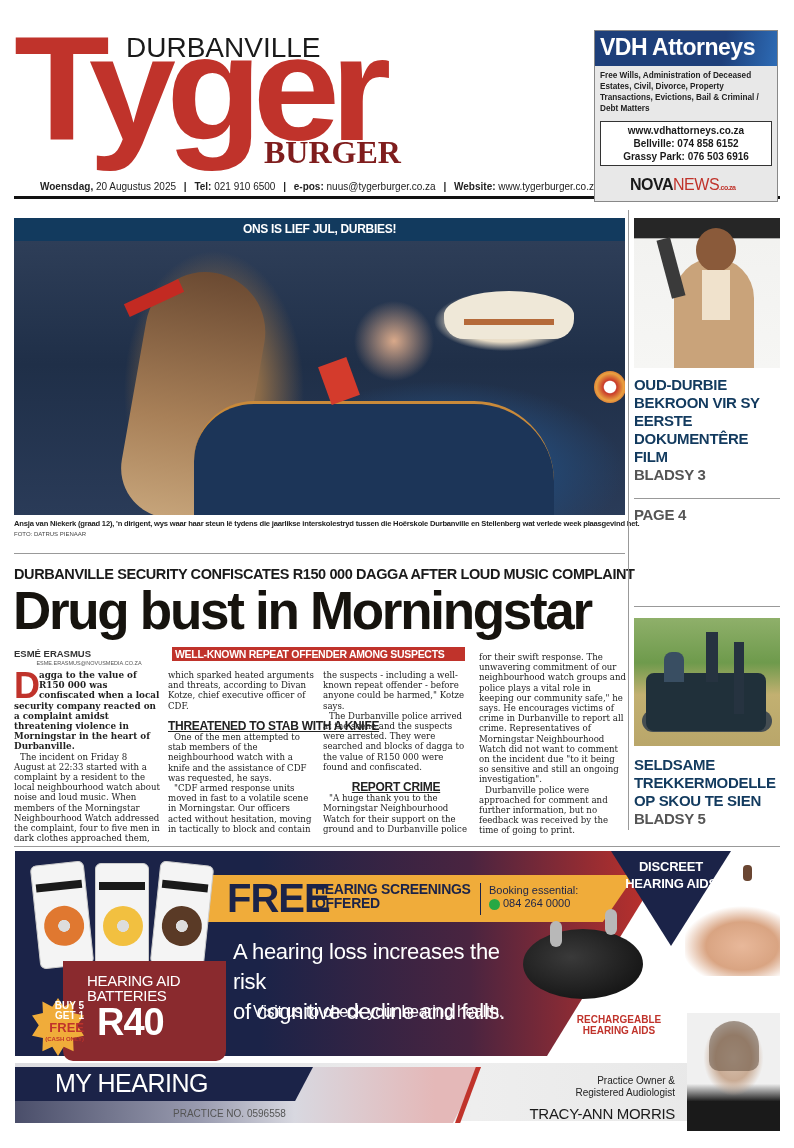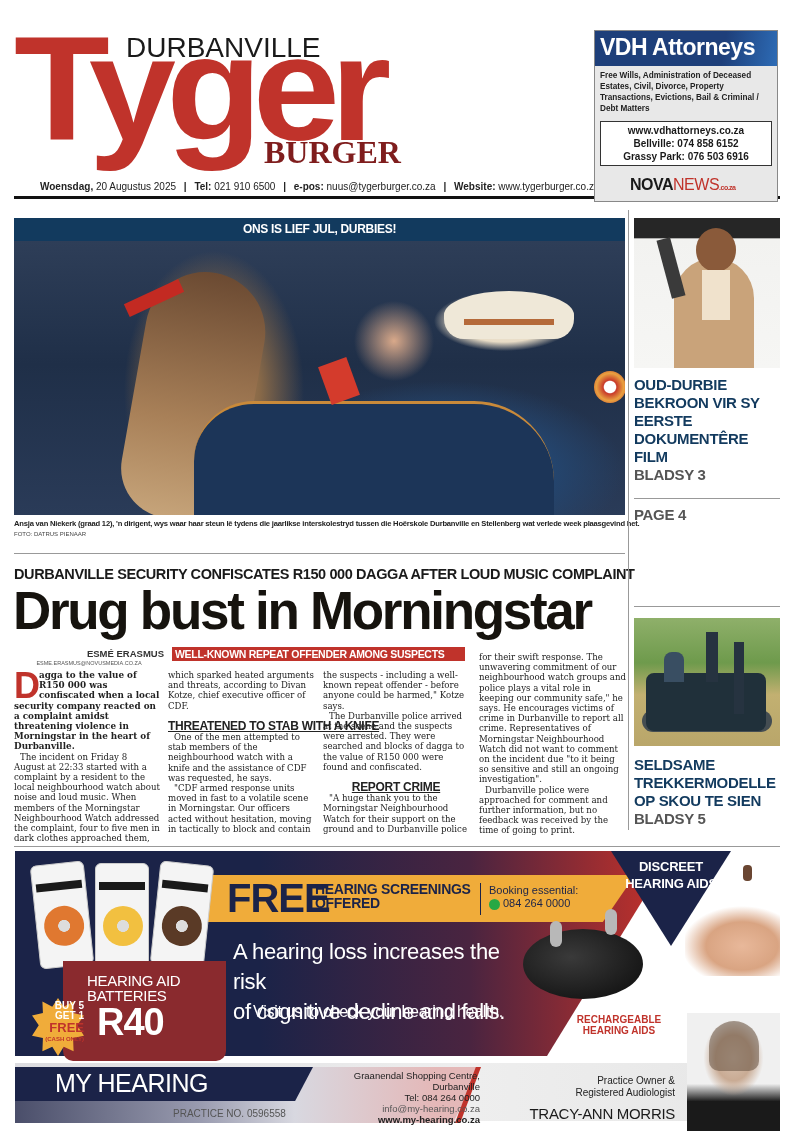--- a/index.html
+++ b/index.html
@@ -40,21 +40,21 @@
   .photo .hat-band { position: absolute; left: 450px; top: 78px; width: 90px; height: 6px; background: #b56a3a; }
   .photo .card { position: absolute; left: 310px; top: 120px; width: 30px; height: 40px; background: #d43b2c; transform: rotate(-20deg); }
   .photo .rosette { position: absolute; left: 580px; top: 130px; width: 32px; height: 32px; border-radius: 50%; background: radial-gradient(circle, #fff 25%, #c83a2a 30%, #e8a040 60%, #c83a2a 100%); }
   .caption { left: 14px; top: 519px; width: 611px; font-size: 7.6px; font-weight: bold; color: #222; letter-spacing: -0.2px; white-space: nowrap; }
   .credit { left: 14px; top: 531px; font-size: 6px; color: #444; }
 
   
   .rule-story { left: 14px; top: 553px; width: 611px; height: 1px; background: #999; }
   .kicker { left: 14px; top: 566px; font-size: 14.5px; font-weight: bold; color: #1a1a1a; letter-spacing: -0.4px; white-space: nowrap; }
   .headline { left: 13px; top: 580px; font-size: 53px; font-weight: 900; color: #16130e; letter-spacing: -2.3px; white-space: nowrap; line-height: 62px; }
-  .byline { left: 14px; top: 648px; width: 150px; text-align: right; font-size: 9.5px; font-weight: bold; color: #333; }
+  .byline { left: 14px; top: 648px; width: 150px; text-align: left; font-size: 9.5px; font-weight: bold; color: #333; }
   .byemail { left: 14px; top: 660px; width: 150px; text-align: center; font-size: 5.5px; color: #555; }
   .subhead-bar { left: 172px; top: 647px; width: 293px; height: 14px; background: #c0332b; color: #fff; font-weight: bold; font-size: 10.5px; line-height: 14px; padding-left: 3px; white-space: nowrap; letter-spacing: -0.3px; }
   .col { font-family: "DejaVu Serif", serif; font-size: 8.6px; line-height: 10.2px; color: #222; }
   .col p { text-indent: 6px; }
   .col1 { left: 14px; top: 670px; width: 146px; }
   .col2 { left: 168px; top: 670px; width: 148px; }
   .col3 { left: 323px; top: 670px; width: 146px; }
   .col4 { left: 479px; top: 652px; width: 148px; }
   .lead { font-weight: bold; font-size: 8.8px; line-height: 10.2px; }
   .dropcap { float: left; width: 23px; height: 28px; background: transparent; color: #c0332b; font-family: "Liberation Sans", sans-serif; font-weight: 900; font-size: 36px; line-height: 30px; margin-right: 2px; margin-top: 1px; }
@@ -292,26 +292,20 @@
     <div>RECHARGEABLE</div>
     <div>HEARING AIDS</div>
   </div>
 
   <div class="grey-strip"></div>
   <div class="myhear-grad"></div>
   <div class="myhear-dark"></div>
   <div class="red-slash"></div>
   <div class="myhear-logo">MY HEARING</div>
   <div class="practice-no">PRACTICE NO. 0596558</div>
-  <div class="addr">
-    <div>Graanendal Shopping Centre, Durbanville</div>
-    <div>Tel: 084 264 0000</div>
-    <div class="email">info@my-hearing.co.za</div>
-    <div class="web">www.my-hearing.co.za</div>
-  </div>
   <div class="owner">
     <div>Practice Owner &amp;</div>
     <div>Registered Audiologist</div>
   </div>
   <div class="owner-name">TRACY-ANN MORRIS</div>
   <div class="portrait">
       <div class="hair"></div>
     </div>
 </div>
 

